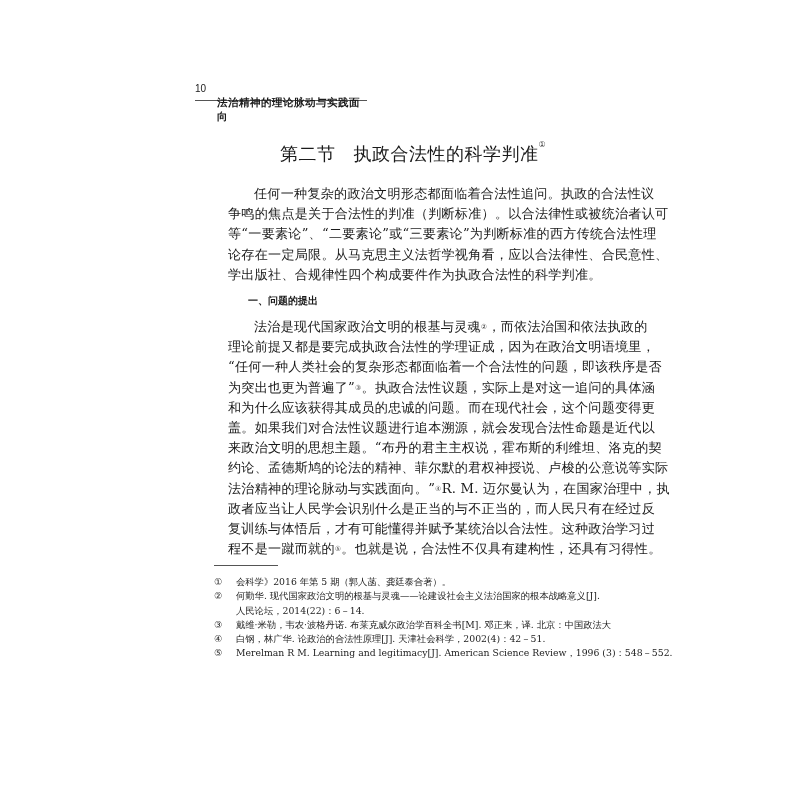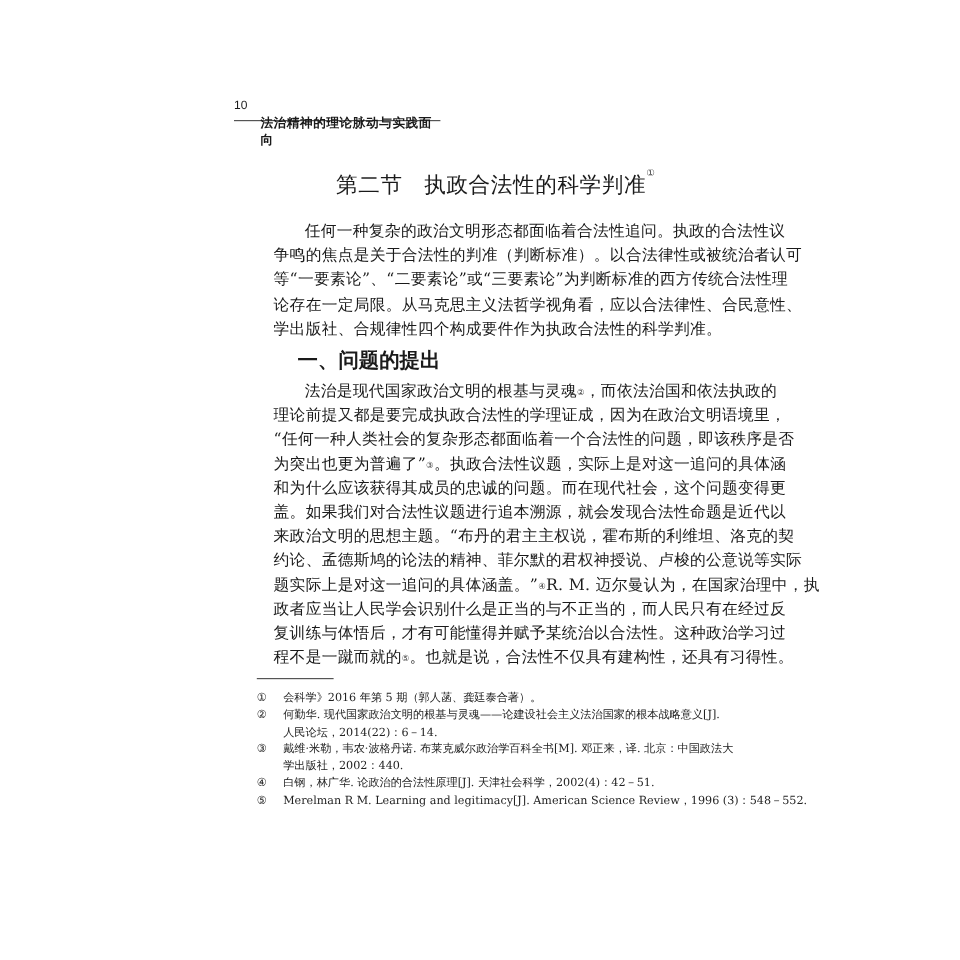--- a/index.html
+++ b/index.html
@@ -9,21 +9,21 @@
             border-bottom:1px solid #555; font-family:"DejaVu Sans", sans-serif; font-size:11px; }
   .header .pnum { position:absolute; left:0; top:3px; font-family:"Liberation Sans", sans-serif; font-size:10px; }
   .header .rtitle { position:absolute; left:22px; top:16px; font-weight:bold; letter-spacing:0.5px; font-size:10.5px; }
   .title { position:absolute; left:280px; top:142px; font-family:"DejaVu Sans", sans-serif;
            font-size:18px; font-weight:normal; letter-spacing:0.5px; white-space:nowrap; }
   .title .sp { display:inline-block; width:18px; }
   .title sup { font-size:8px; vertical-align:top; position:relative; top:-2px; color:#444; }
   .body { position:absolute; left:216px; top:184px; width:372px;margin-left:12px; }
   .para p { margin:0; font-size:13.1px; line-height:20.2px; white-space:nowrap; letter-spacing:0.25px; text-align:justify; }
   .para p.indent { padding-left:26px; }
-  .sec-head { font-family:"DejaVu Sans", sans-serif; font-size:17px; font-weight:bold; margin:6px 0 6px 20px; line-height:20px; }
+  .sec-head { font-family:"DejaVu Sans", sans-serif; font-size:10px; font-weight:bold; margin:6px 0 6px 20px; line-height:20px; }
   sup.fn { font-size:7px; vertical-align:top; color:#444; }
   .rule { position:absolute; left:214px; top:565px; width:64px; height:0; border-top:1px solid #555; }
   .notes { position:absolute; left:214px; top:575px; width:380px; font-size:9.3px; line-height:14.3px; color:#222; }
   .note { position:relative; padding-left:22px; }
   .note .mark { position:absolute; left:0; top:0; }
   .note p { margin:0; white-space:nowrap; }
 </style>
 </head>
 <body>
 
@@ -49,21 +49,21 @@
 
   <div class="para">
     <p class="indent"><span>法治是现代国家政治文明的根基与灵魂</span><sup class="fn">②</sup><span>，而依法治国和依法执政的</span></p>
     <p>理论前提又都是要完成执政合法性的学理证成，因为在政治文明语境里，</p>
     <p>“任何一种人类社会的复杂形态都面临着一个合法性的问题，即该秩序是否</p>
     <p><span>为突出也更为普遍了”</span><sup class="fn">③</sup><span>。执政合法性议题，实际上是对这一追问的具体涵</span></p>
     <p>和为什么应该获得其成员的忠诚的问题。而在现代社会，这个问题变得更</p>
     <p>盖。如果我们对合法性议题进行追本溯源，就会发现合法性命题是近代以</p>
     <p>来政治文明的思想主题。“布丹的君主主权说，霍布斯的利维坦、洛克的契</p>
     <p>约论、孟德斯鸠的论法的精神、菲尔默的君权神授说、卢梭的公意说等实际</p>
-    <p><span>题实际上是对这一追问的具体涵盖。”</span><sup class="fn">④</sup><span>R. M. 迈尔曼认为，在国家治理中，执</span></p>
+    <p><span>法治精神的理论脉动与实践面向。”</span><sup class="fn">④</sup><span>R. M. 迈尔曼认为，在国家治理中，执</span></p>
     <p>政者应当让人民学会识别什么是正当的与不正当的，而人民只有在经过反</p>
     <p>复训练与体悟后，才有可能懂得并赋予某统治以合法性。这种政治学习过</p>
     <p><span>程不是一蹴而就的</span><sup class="fn">⑤</sup><span>。也就是说，合法性不仅具有建构性，还具有习得性。</span></p>
   </div>
 </div>
 
 <div class="rule"></div>
 
 <div class="notes">
   <div class="note">
@@ -71,21 +71,20 @@
     <p>会科学》2016 年第 5 期（郭人菡、龚廷泰合著）。</p>
   </div>
   <div class="note">
     <span class="mark">②</span>
     <p>何勤华. 现代国家政治文明的根基与灵魂——论建设社会主义法治国家的根本战略意义[J].</p>
     <p>人民论坛，2014(22)：6－14.</p>
   </div>
   <div class="note">
     <span class="mark">③</span>
     <p>戴维·米勒，韦农·波格丹诺. 布莱克威尔政治学百科全书[M]. 邓正来，译. 北京：中国政法大</p>
-    <p>学出版社，2002：440.</p>
   </div>
   <div class="note">
     <span class="mark">④</span>
     <p>白钢，林广华. 论政治的合法性原理[J]. 天津社会科学，2002(4)：42－51.</p>
   </div>
   <div class="note">
     <span class="mark">⑤</span>
     <p>Merelman R M. Learning and legitimacy[J]. American Science Review，1996 (3)：548－552.</p>
   </div>
 </div>

